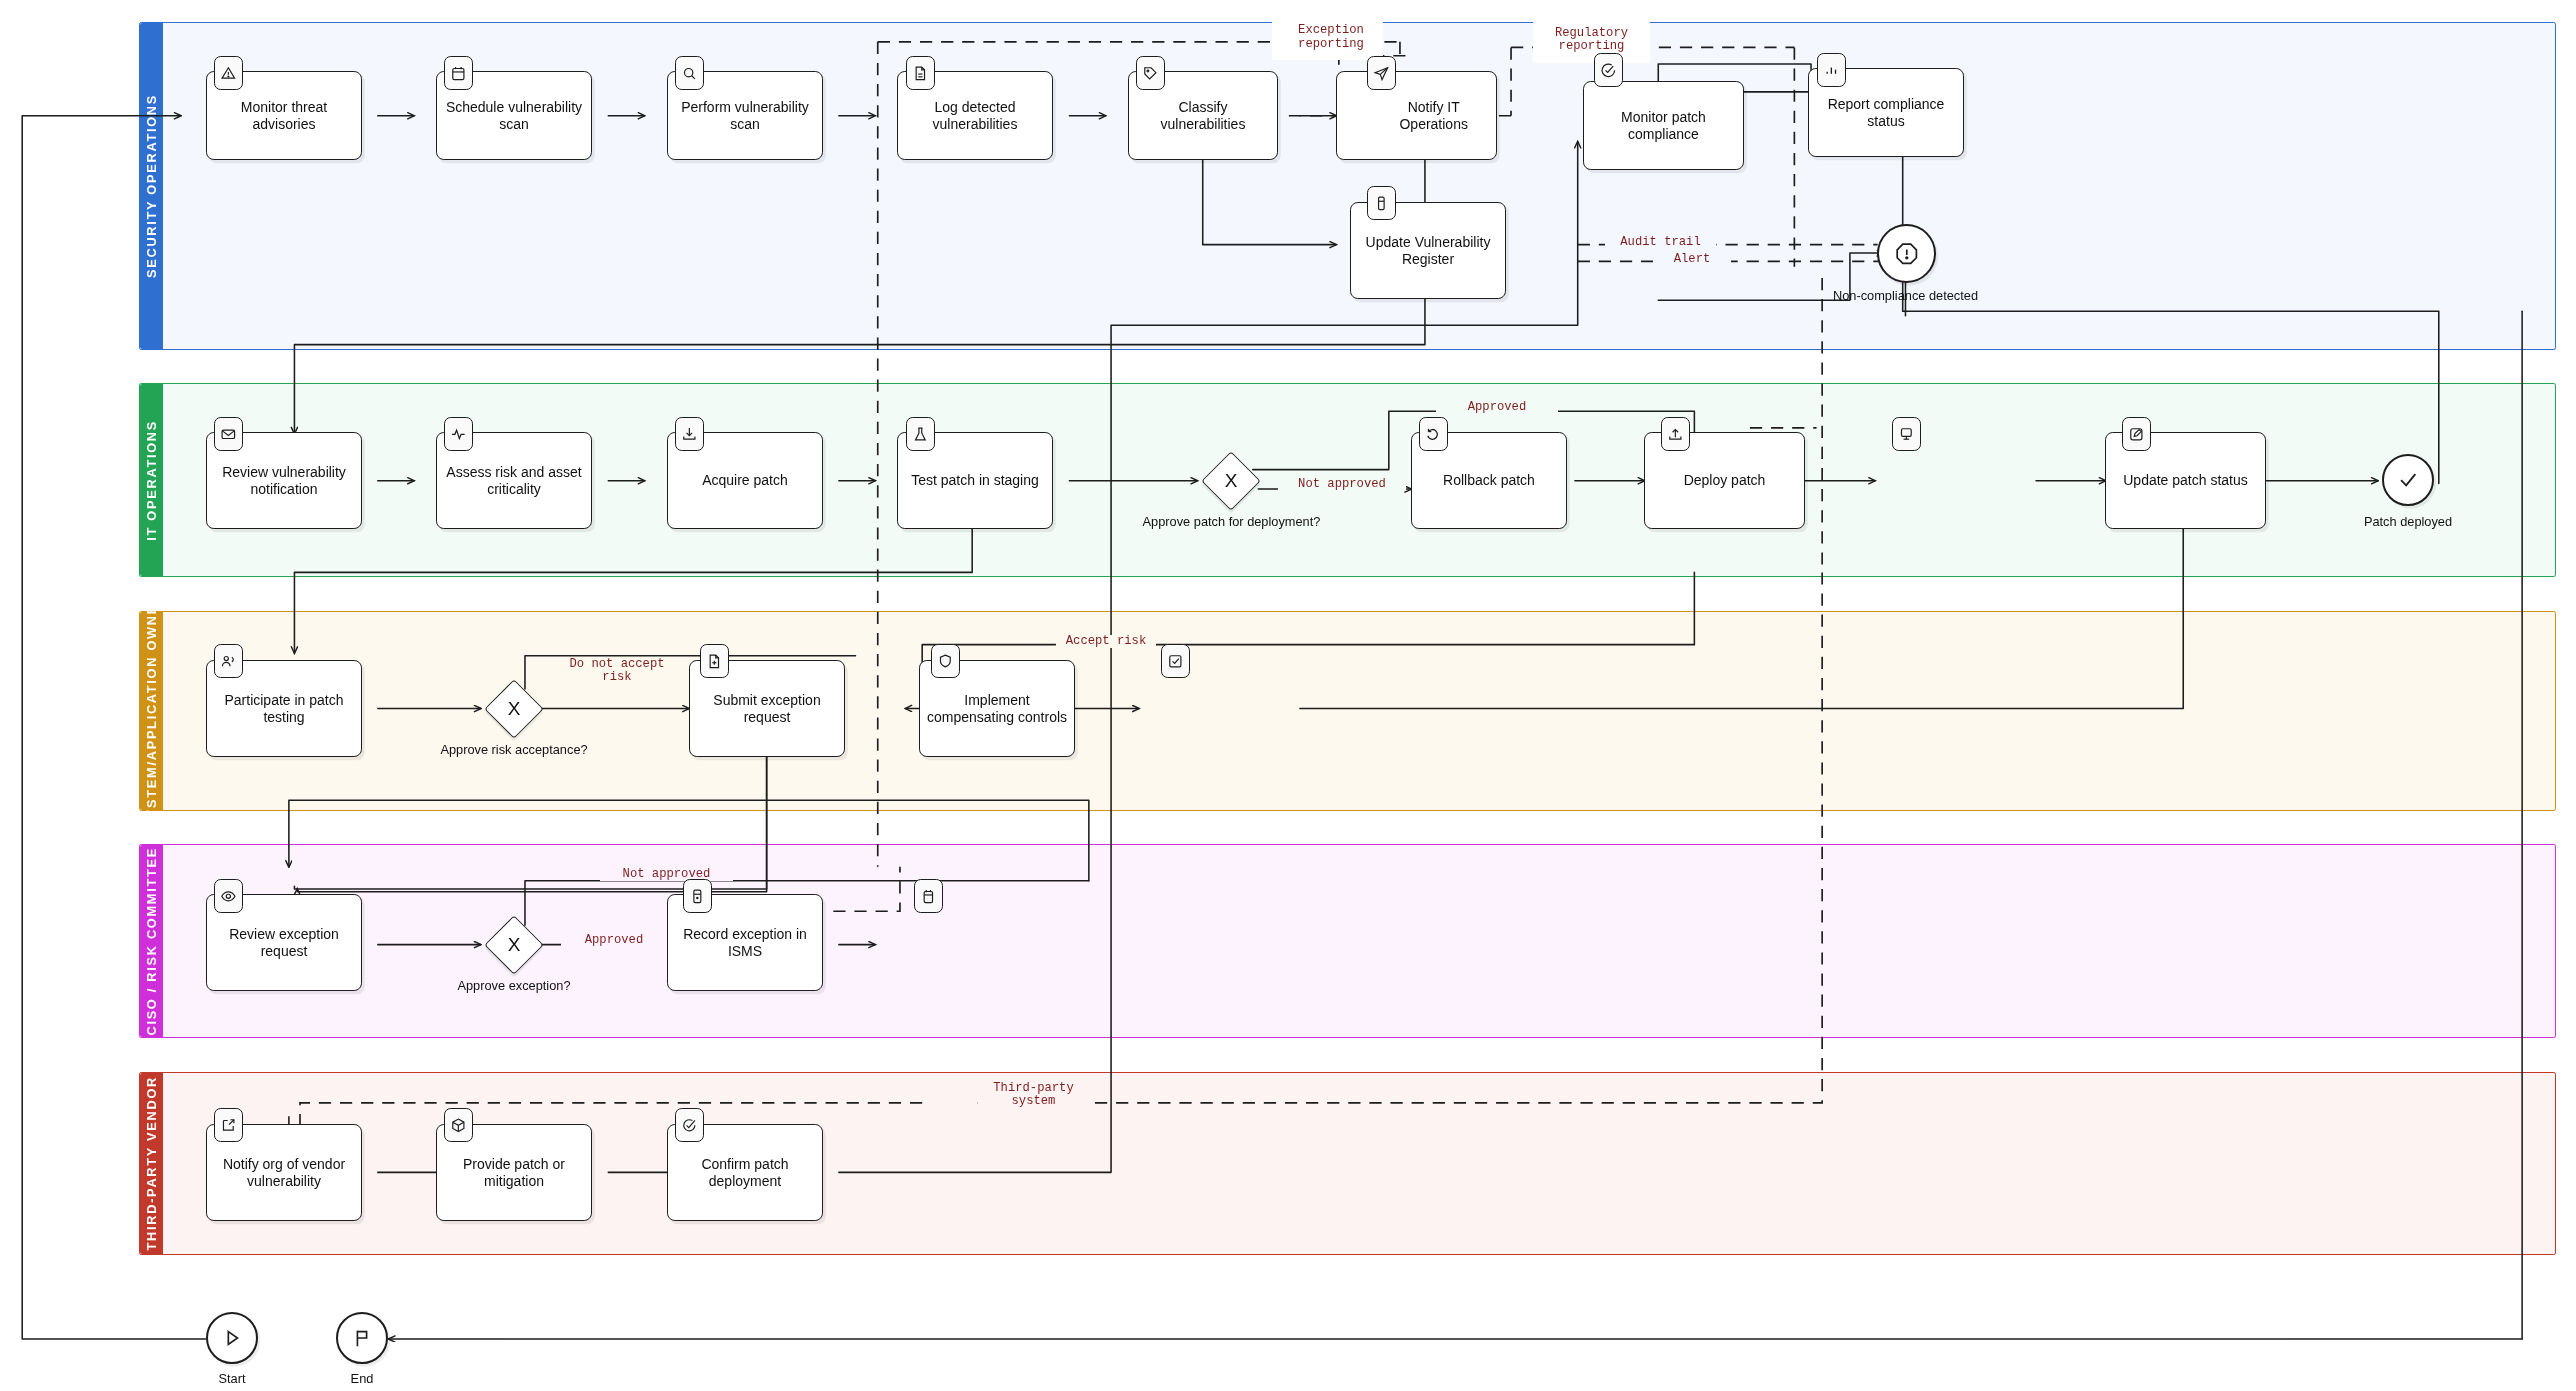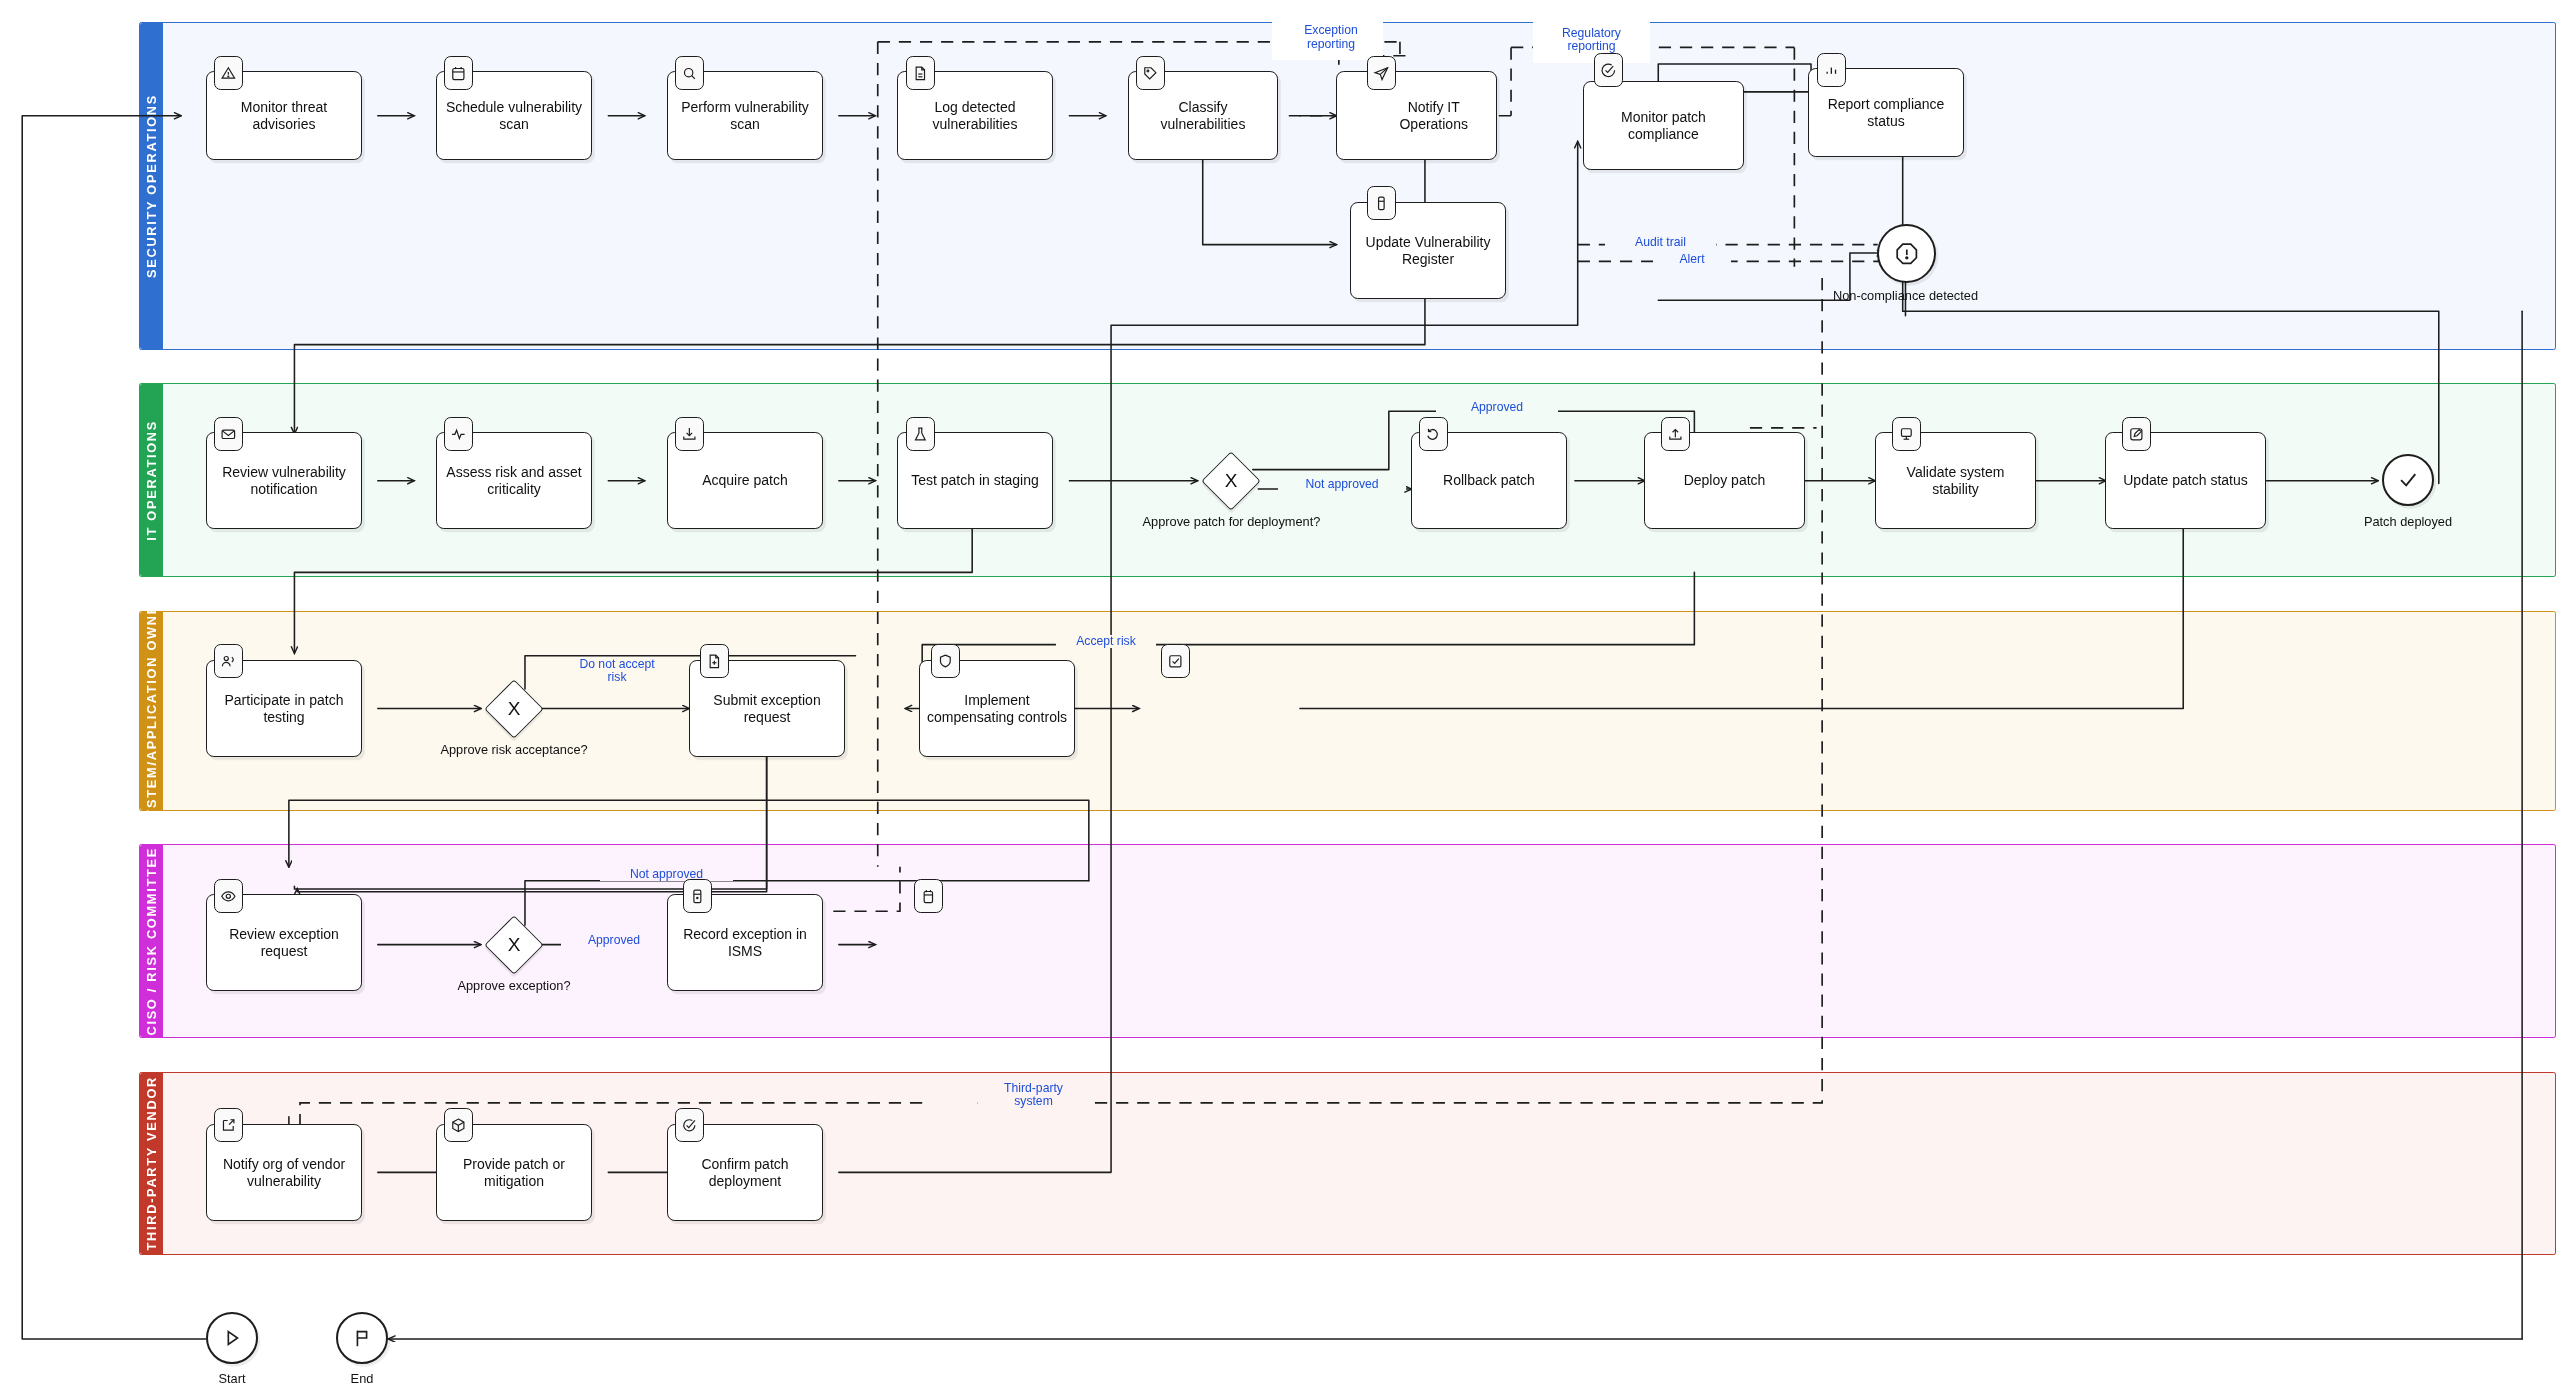--- a/index.html
+++ b/index.html
@@ -19,22 +19,22 @@
     border-radius:6.7px;display:flex;align-items:center;justify-content:center;box-sizing:border-box;z-index:5;}
   .icobox svg{width:16.7px;height:16.7px;}
   .gw{position:absolute;width:42px;height:42px;background:#fff;border:1.7px solid #1d1d1d;
     transform:rotate(45deg);border-radius:3.3px;box-shadow:2.2px 2.2px 0 rgba(0,0,0,0.07);box-sizing:border-box;}
   .gwx{position:absolute;width:42px;height:42px;display:flex;align-items:center;justify-content:center;
     font-size:19px;color:#111;font-family:"Liberation Sans",sans-serif;}
   .ev{position:absolute;border:2.2px solid #1d1d1d;border-radius:50%;background:#fff;
     display:flex;align-items:center;justify-content:center;box-sizing:border-box;box-shadow:2.2px 2.8px 0 rgba(0,0,0,0.07);}
   .cap{position:absolute;font-size:12.8px;color:#111;text-align:center;font-family:"Liberation Sans",sans-serif;
     white-space:nowrap;}
-  .edgelabel{position:absolute;font-size:12.2px;color:#1d4ed8;background:transparent;
-    font-family:Liberation Sans, sans-serif;text-align:center;line-height:1.1;}
+  .edgelabel{position:absolute;font-size:12.2px;color:#7f1d1d;background:transparent;
+    font-family:Liberation Mono, monospace;text-align:center;line-height:1.1;}
   .el-bg{position:absolute;background:#ffffff;}
 </style>
 </head>
 <body>
 
 <div id="canvas">
 
   <div class="lane" style="left:139px;top:22px;width:2417px;height:328px;background:#f4f8fe;border:1.7px solid #2f6fd0;">
     <div class="lane-header" style="background:#2f6fd0;">
       <span>SECURITY OPERATIONS</span>
@@ -356,23 +356,20 @@
     <span class="tlabel">Deploy patch</span>
   </div>
 
   <div class="icobox" style="left:1892px;top:417px;">
     <svg viewBox="0 0 24 24" fill="none" stroke="#1d1d1d" stroke-width="1.7">
       <rect x="5" y="4" width="14" height="11" rx="2"></rect>
         <line x1="12" y1="15" x2="12" y2="19"></line>
       <line x1="8" y1="19" x2="16" y2="19"></line>
     </svg>
   </div>
-  <div class="task" style="left:1875px;top:432px;width:161px;height:97px;">
-    <span class="tlabel">Validate system stability</span>
-  </div>
 
   <div class="icobox" style="left:2122px;top:417px;">
     <svg viewBox="0 0 24 24" fill="none" stroke="#1d1d1d" stroke-width="1.7">
       <rect x="4" y="4" width="16" height="16" rx="3"></rect>
         <path d="M9 15 l1-4 l6-6 l3 3 l-6 6 z"></path>
     </svg>
   </div>
   <div class="task" style="left:2105px;top:432px;width:161px;height:97px;">
     <span class="tlabel">Update patch status</span>
   </div>

